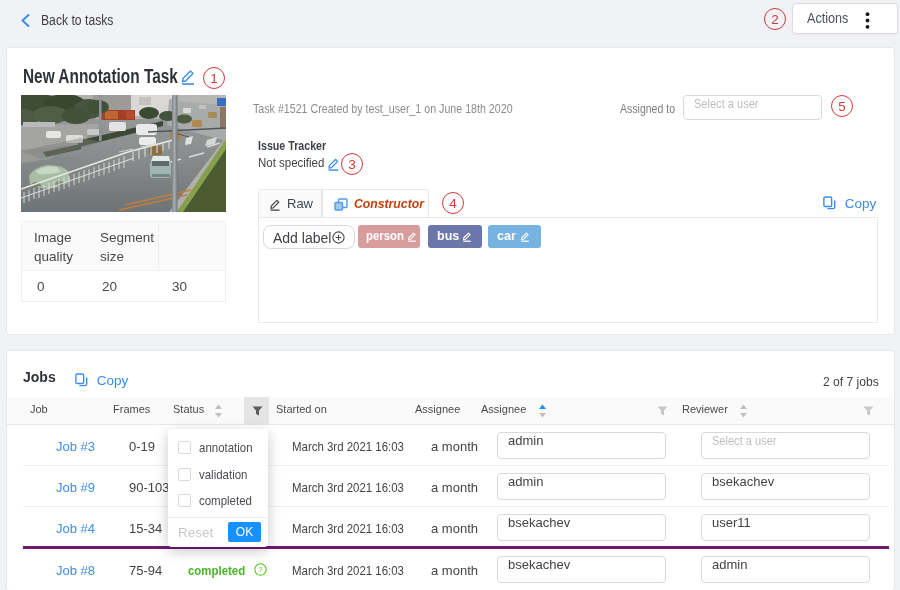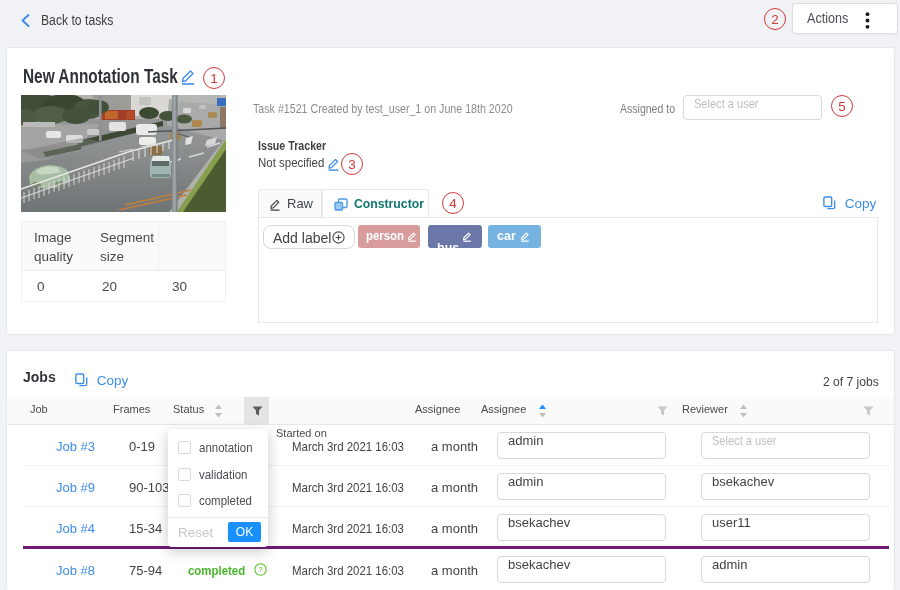--- a/index.html
+++ b/index.html
@@ -212,21 +212,21 @@
 </svg>
 <div class="redc" style="left:341px; top:153px;">3</div>
 
 <div class="abs" style="left:258px; top:189px; width:64px; height:29px; background:#fafafa; border:1px solid #e8e8e8; border-radius:3px 0 0 0; font-size:13px; color:#40454a;">
   <svg style="position:absolute; left:10px; top:8px;" width="12" height="13" viewBox="0 0 16 17">
       <path d="M3 10.5 L10.5 3 L13 5.5 L5.5 13 L2.6 13.6 Z" fill="none" stroke="#4a4a4a" stroke-width="1.6" stroke-linejoin="round"></path>
       <path d="M2 16 L14 16" stroke="#4a4a4a" stroke-width="1.8"></path>
     </svg>
   <span style="position:absolute; left:28px; top:6px;">Raw</span>
 </div>
-<div class="abs" style="left:322px; top:189px; width:107px; height:29px; background:#fff; border:1px solid #e8e8e8; border-bottom:none; border-radius:0 3px 0 0; font-size:13px; color:#0f766e; font-weight:bold;">
+<div class="abs" style="left:322px; top:189px; width:107px; height:29px; background:#fff; border:1px solid #e8e8e8; border-bottom:none; border-radius:0 3px 0 0; font-size:13px; color:#c2410c; font-weight:bold;font-style:italic;">
   <svg style="position:absolute; left:11px; top:8px;" width="14" height="13" viewBox="0 0 14 13">
     <rect x="4.5" y="1" width="8.5" height="8.5" rx="1" fill="none" stroke="#4f9be8" stroke-width="1.4"></rect>
     <rect x="1" y="4.5" width="7.5" height="7.5" rx="1" fill="#9ec9f0" stroke="#4f9be8" stroke-width="1.4"></rect>
   </svg>
   <span class="tx" style="position:absolute; left:31px; top:6px; transform:scaleX(0.94);">Constructor</span>
 </div>
 <div class="redc" style="left:442px; top:192px;">4</div>
 
 <div class="abs" style="left:823px; top:196px; font-size:13.5px; color:#3d8de8;">
   <svg width="13" height="14" viewBox="0 0 15 16" style="vertical-align:-2px;">
@@ -245,21 +245,21 @@
     </svg>
 </div>
 <div class="abs chip" style="left:358px; top:225px; width:62px; height:23px; background:#d89c9c; border-radius:3px; color:#fff; font-size:12px; font-weight:bold;">
   <span class="tx" style="position:absolute; left:8px; top:4px; transform:scaleX(0.95);">person</span>
   <svg style="position:absolute; left:49px; top:6px;" width="10" height="11" viewBox="0 0 16 17">
       <path d="M3 10.5 L10.5 3 L13 5.5 L5.5 13 L2.6 13.6 Z" fill="none" stroke="#fff" stroke-width="1.8" stroke-linejoin="round"></path>
       <path d="M2 16 L14 16" stroke="#fff" stroke-width="2"></path>
     </svg>
 </div>
 <div class="abs chip" style="left:428px; top:225px; width:54px; height:23px; background:#6b77a8; border-radius:3px; color:#fff; font-size:12.5px; font-weight:bold;">
-  <span style="position:absolute; left:9px; top:16px;text-align:center;">bus</span>
+  <span style="position:absolute; left:9px; top:4px;text-align:center;">bus</span>
   <svg style="position:absolute; left:34px; top:6px;" width="10" height="11" viewBox="0 0 16 17">
       <path d="M3 10.5 L10.5 3 L13 5.5 L5.5 13 L2.6 13.6 Z" fill="none" stroke="#fff" stroke-width="1.8" stroke-linejoin="round"></path>
       <path d="M2 16 L14 16" stroke="#fff" stroke-width="2"></path>
     </svg>
 </div>
 <div class="abs chip" style="left:488px; top:225px; width:53px; height:23px; background:#77b3e0; border-radius:3px; color:#fff; font-size:12.5px; font-weight:bold;">
   <span style="position:absolute; left:9px; top:4px;">car</span>
   <svg style="position:absolute; left:32px; top:6px;" width="10" height="11" viewBox="0 0 16 17">
       <path d="M3 10.5 L10.5 3 L13 5.5 L5.5 13 L2.6 13.6 Z" fill="none" stroke="#fff" stroke-width="1.8" stroke-linejoin="round"></path>
       <path d="M2 16 L14 16" stroke="#fff" stroke-width="2"></path>
@@ -283,21 +283,21 @@
   <span style="position:absolute; left:106px; top:6px;">Frames</span>
   <span style="position:absolute; left:166px; top:6px;">Status</span>
   <svg style="position:absolute; left:207px; top:7px;" width="9" height="14" viewBox="0 0 9 14">
       <path d="M4.5 0.5 L8 5 H1 Z" fill="#bfbfbf"></path>
       <path d="M4.5 13.5 L1 9 H8 Z" fill="#bfbfbf"></path>
     </svg>
   <div style="position:absolute; left:237px; top:0; width:25px; height:28px; background:#e4e4e4;"></div>
   <svg style="position:absolute; left:245px; top:9px;" width="11" height="10" viewBox="0 0 11 10">
       <path d="M0.5 0.5 H10.5 L7 4.5 V9.5 L4 8 V4.5 Z" fill="#5c5c5c"></path>
     </svg>
-  <span style="position:absolute; left:269px; top:6px;margin-top:24px;">Started on</span>
+  <span style="position:absolute; left:269px; top:6px;">Started on</span>
   <span style="position:absolute; left:408px; top:6px;">Assignee</span>
   <span style="position:absolute; left:474px; top:6px;">Assignee</span>
   <svg style="position:absolute; left:531px; top:7px;" width="9" height="14" viewBox="0 0 9 14">
       <path d="M4.5 0.5 L8 5 H1 Z" fill="#1890ff"></path>
       <path d="M4.5 13.5 L1 9 H8 Z" fill="#bfbfbf"></path>
     </svg>
   <svg style="position:absolute; left:650px; top:9px;" width="11" height="10" viewBox="0 0 11 10">
       <path d="M0.5 0.5 H10.5 L7 4.5 V9.5 L4 8 V4.5 Z" fill="#c8c8c8"></path>
     </svg>
   <span style="position:absolute; left:675px; top:6px;">Reviewer</span>

